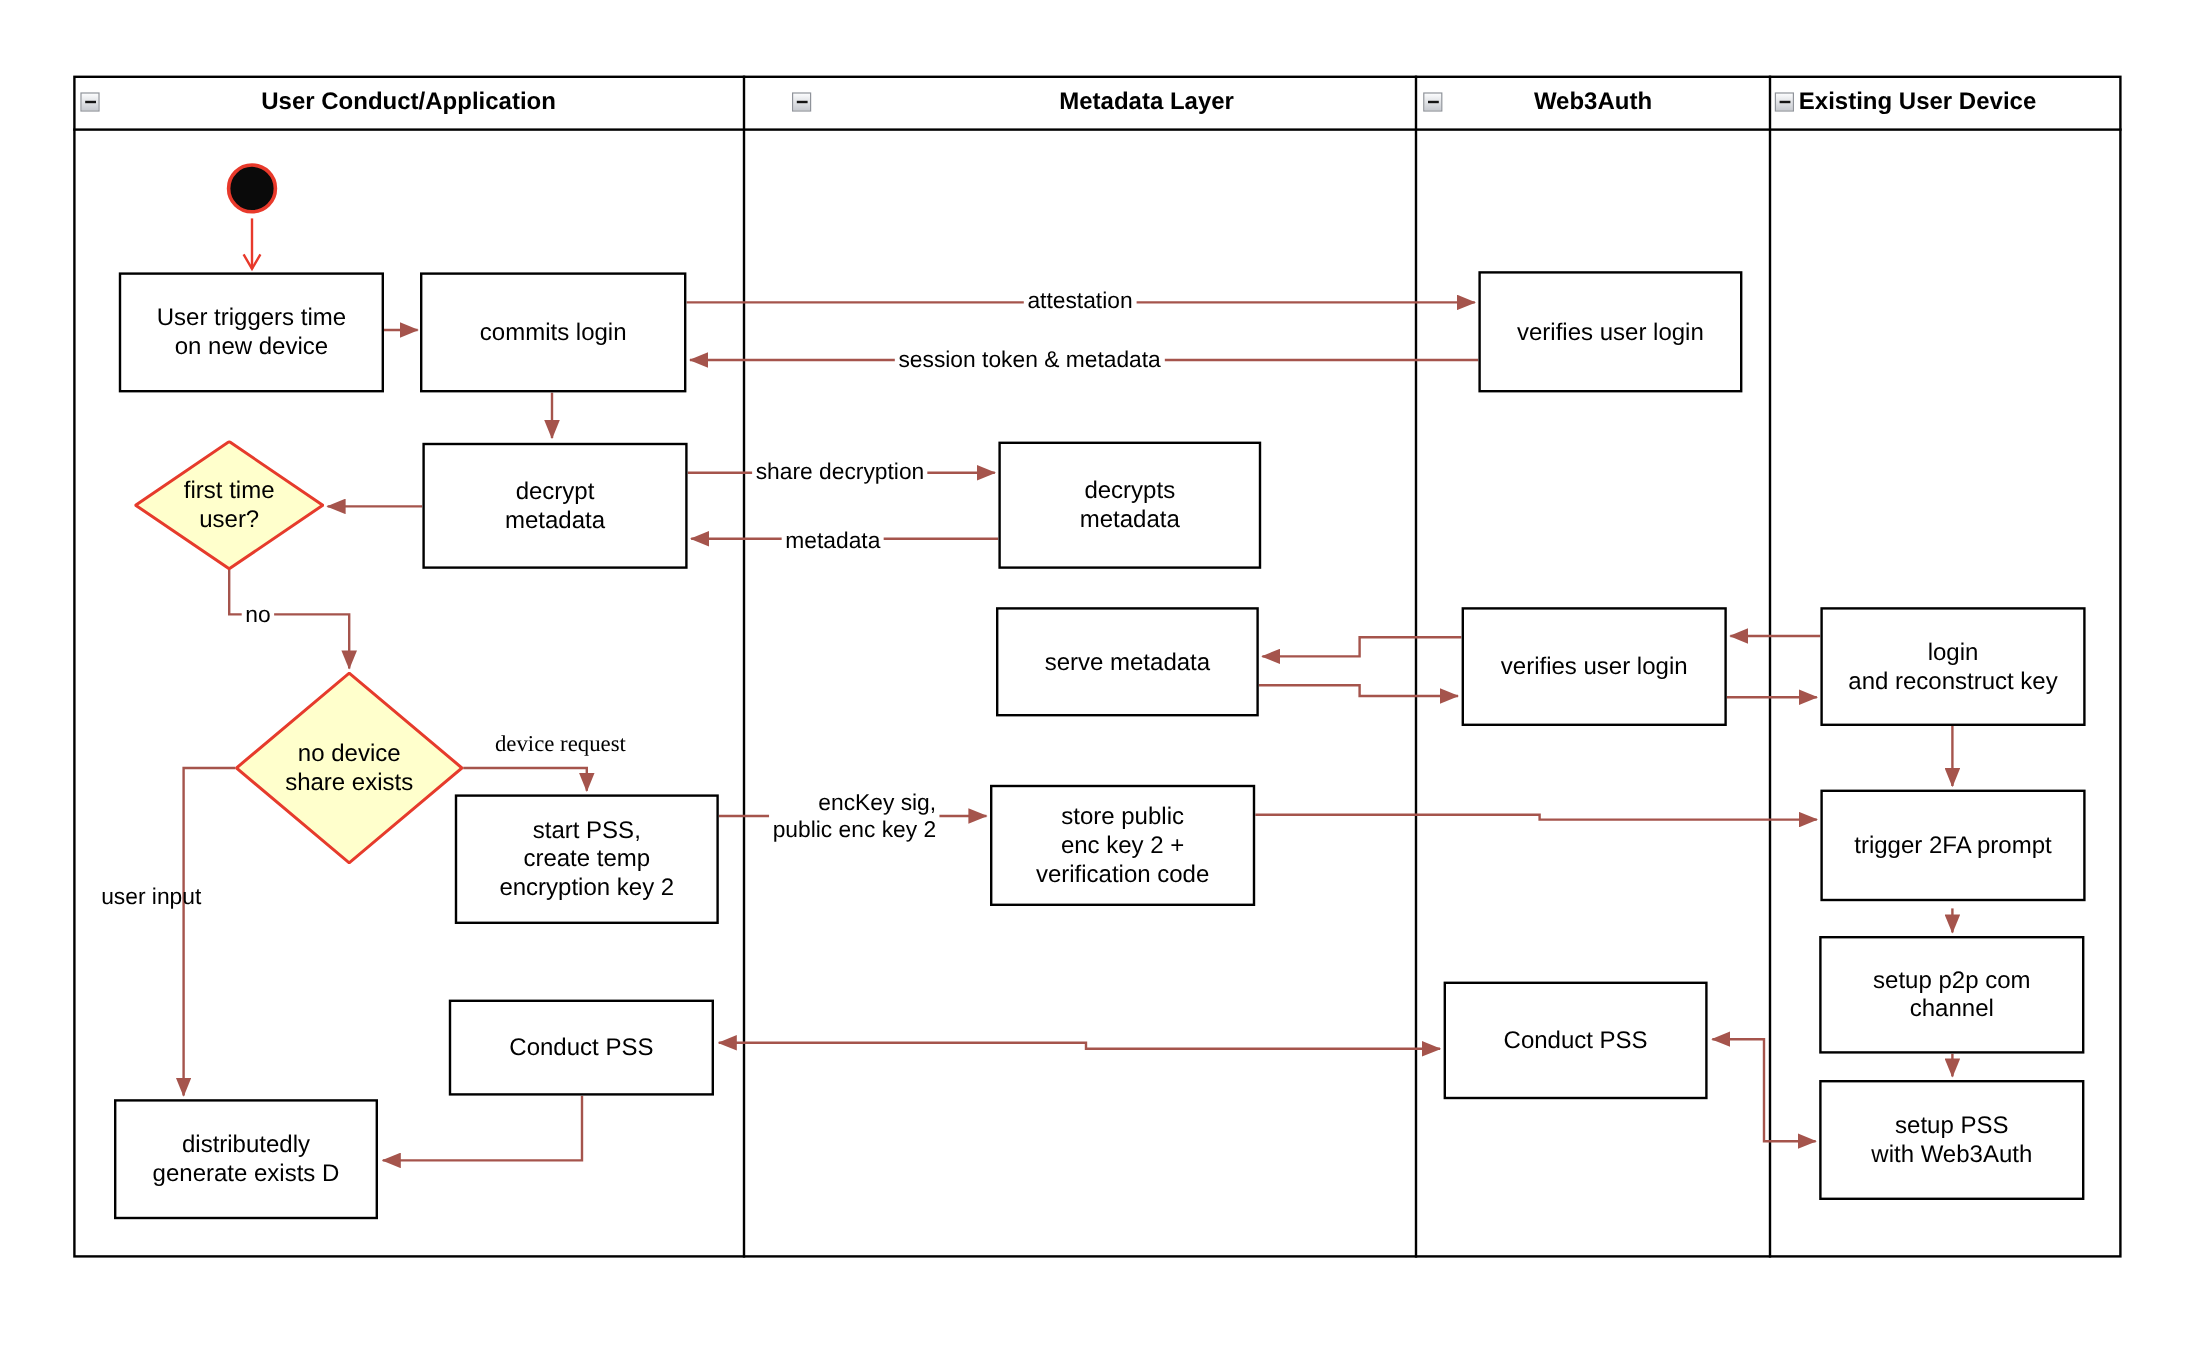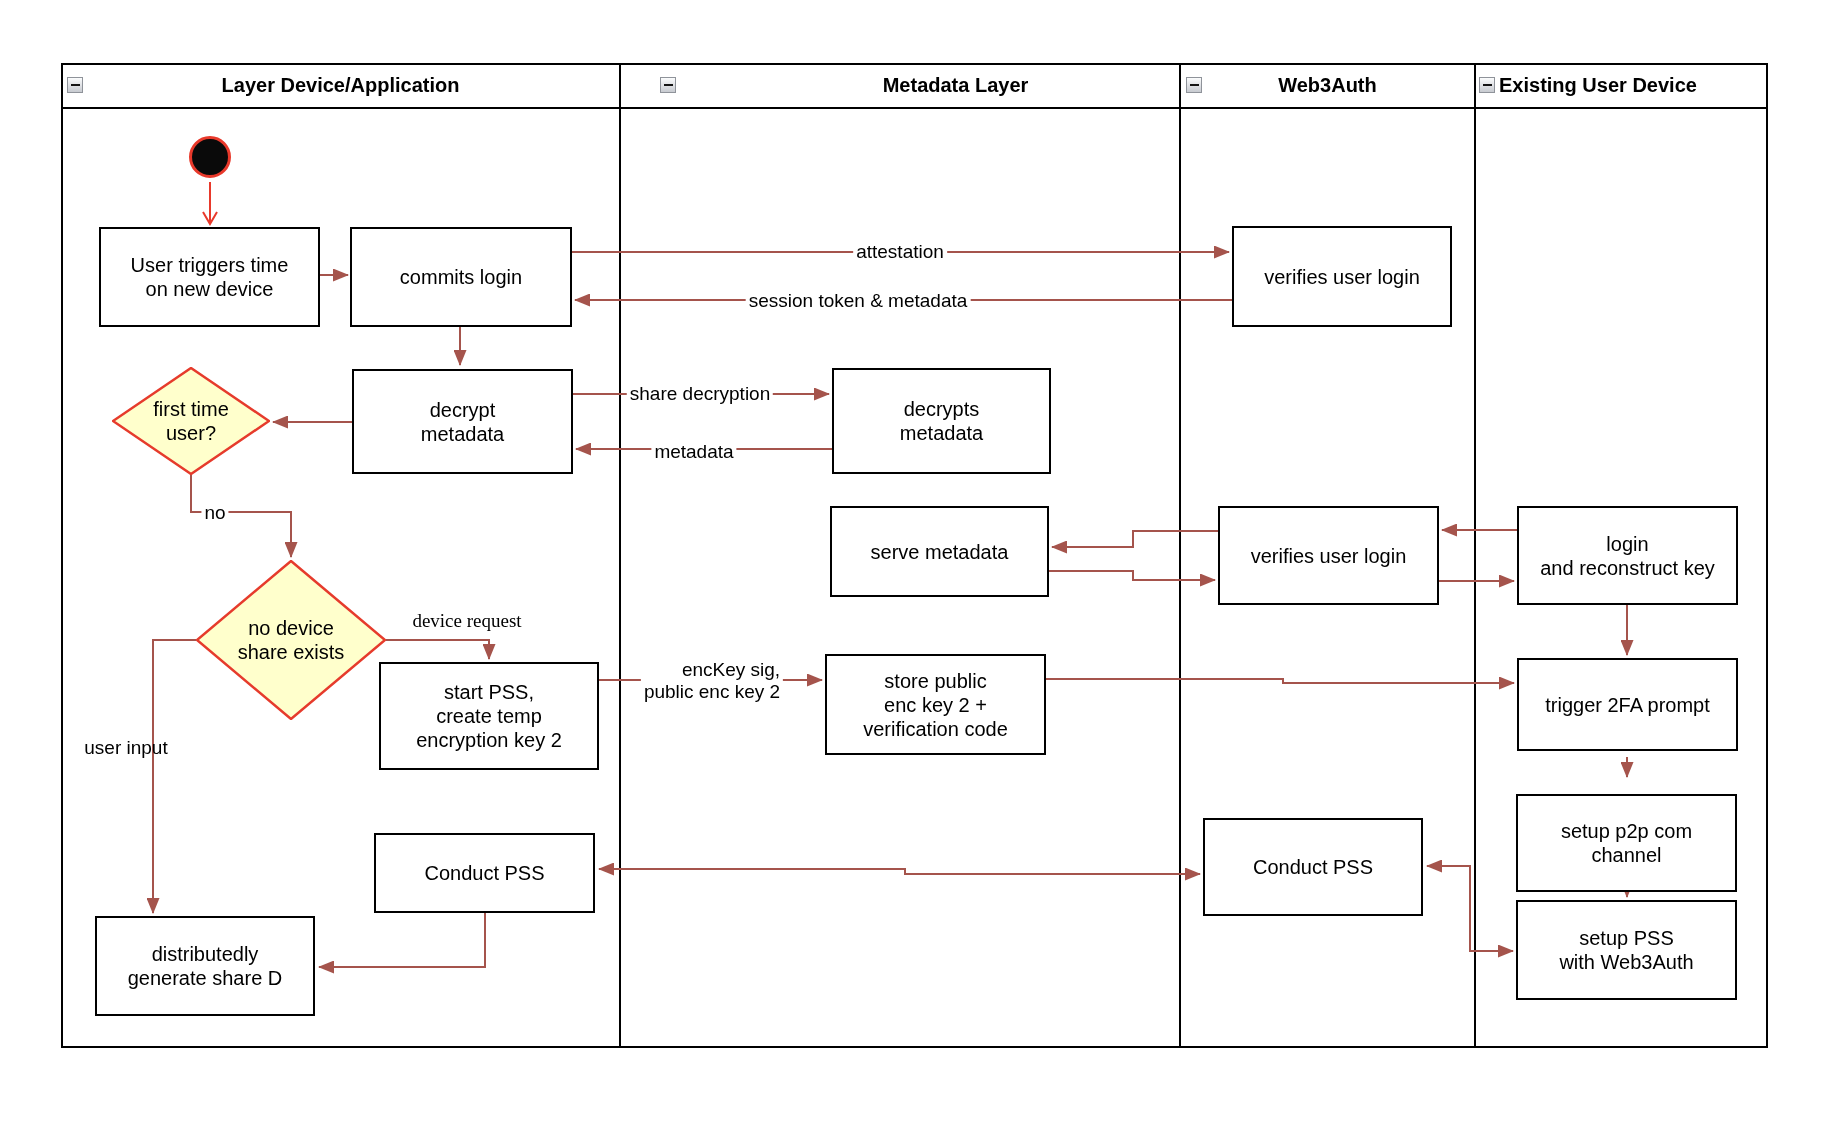--- a/index.html
+++ b/index.html
@@ -86,21 +86,21 @@
     </svg>
 <div class="frame" style="left: 61px; top: 63px; width: 1707px; height: 985px; border-color: rgb(0, 0, 0);"></div>
     <div class="lane-divider" style="left: 619px; top: 63px; height: 985px; background: rgb(0, 0, 0);"></div>
     <div class="lane-divider" style="left: 1179px; top: 63px; height: 985px; background: rgb(0, 0, 0);"></div>
     <div class="lane-divider" style="left: 1474px; top: 63px; height: 985px; background: rgb(0, 0, 0);"></div>
     <div class="header-sep" style="left: 61px; top: 107px; width: 1707px; background: rgb(0, 0, 0);"></div>
     <div class="lane-header" style="left: 61px; top: 63px; width: 559px; height: 44px;">
       <span class="collapse-icon">
         <i class="minus-bar"></i>
       </span>
-      <span class="lane-title">Layer Device/Application</span>
+      <span class="lane-title">User Conduct/Application</span>
     </div>
     <div class="lane-header" style="left: 654px; top: 63px; width: 587px; height: 44px; padding-left: 16px;">
       <span class="collapse-icon">
         <i class="minus-bar"></i>
       </span>
       <span class="lane-title">Metadata Layer</span>
     </div>
     <div class="lane-header" style="left: 1180px; top: 63px; width: 295px; height: 44px;">
       <span class="collapse-icon">
         <i class="minus-bar"></i>
@@ -126,28 +126,28 @@
     <div class="node" style="left: 1218px; top: 506px; width: 221px; height: 99px; background: rgb(255, 255, 255); border-color: rgb(0, 0, 0); color: rgb(0, 0, 0);">verifies user login</div>
     <div class="node" style="left: 1517px; top: 506px; width: 221px; height: 99px; background: rgb(255, 255, 255); border-color: rgb(0, 0, 0); color: rgb(0, 0, 0);">login
 and reconstruct key</div>
     <div class="node" style="left: 379px; top: 662px; width: 220px; height: 108px; background: rgb(255, 255, 255); border-color: rgb(0, 0, 0); color: rgb(0, 0, 0);">start PSS,
 create temp
 encryption key 2</div>
     <div class="node" style="left: 825px; top: 654px; width: 221px; height: 101px; background: rgb(255, 255, 255); border-color: rgb(0, 0, 0); color: rgb(0, 0, 0);">store public
 enc key 2 +
 verification code</div>
     <div class="node" style="left: 1517px; top: 658px; width: 221px; height: 93px; background: rgb(255, 255, 255); border-color: rgb(0, 0, 0); color: rgb(0, 0, 0);">trigger 2FA prompt</div>
-    <div class="node" style="left: 1516px; top: 780px; width: 221px; height: 98px; background: rgb(255, 255, 255); border-color: rgb(0, 0, 0); color: rgb(0, 0, 0); margin-top: 14px;">setup p2p com
+    <div class="node" style="left: 1516px; top: 780px; width: 221px; height: 98px; background: rgb(255, 255, 255); border-color: rgb(0, 0, 0); color: rgb(0, 0, 0);">setup p2p com
 channel</div>
     <div class="node" style="left: 374px; top: 833px; width: 221px; height: 80px; background: rgb(255, 255, 255); border-color: rgb(0, 0, 0); color: rgb(0, 0, 0);">Conduct PSS</div>
     <div class="node" style="left: 1203px; top: 818px; width: 220px; height: 98px; background: rgb(255, 255, 255); border-color: rgb(0, 0, 0); color: rgb(0, 0, 0);">Conduct PSS</div>
     <div class="node" style="left: 1516px; top: 900px; width: 221px; height: 100px; background: rgb(255, 255, 255); border-color: rgb(0, 0, 0); color: rgb(0, 0, 0);">setup PSS
 with Web3Auth</div>
     <div class="node" style="left: 95px; top: 916px; width: 220px; height: 100px; background: rgb(255, 255, 255); border-color: rgb(0, 0, 0); color: rgb(0, 0, 0);">distributedly
-generate share D</div>
+generate exists D</div>
     <div class="decision" style="left: 112px; top: 367px; width: 158px; height: 108px;">
       <svg width="158" height="108" viewBox="0 0 158 108">
        <polygon points="79,1 157,54 79,107 1,54" fill="#ffffcc" stroke="#e63b2c" stroke-width="2.5"></polygon>
      </svg>
       <div class="decision-label">first time
 user?</div>
     </div>
     <div class="decision" style="left: 196px; top: 560px; width: 190px; height: 160px;">
       <svg width="190" height="160" viewBox="0 0 190 160">
        <polygon points="95,1 189,80 95,159 1,80" fill="#ffffcc" stroke="#e63b2c" stroke-width="2.5"></polygon>

